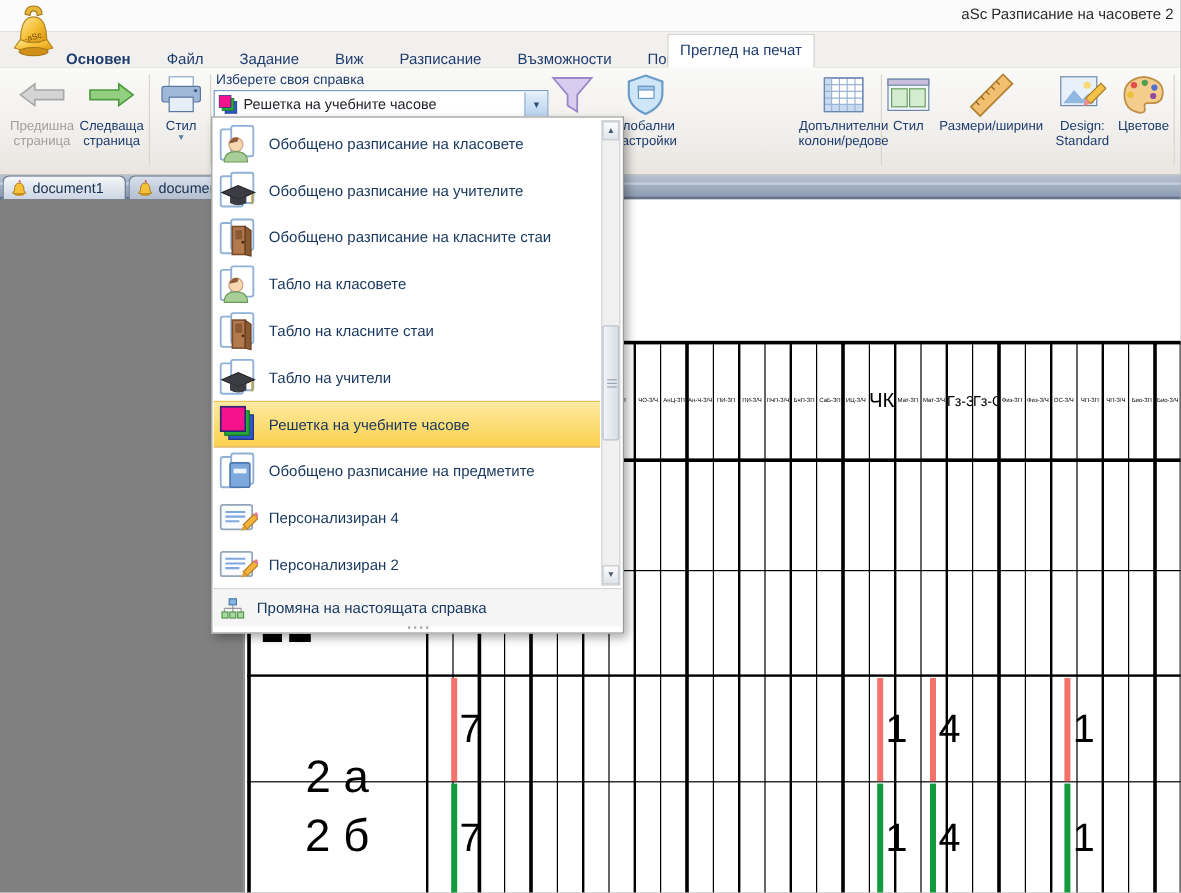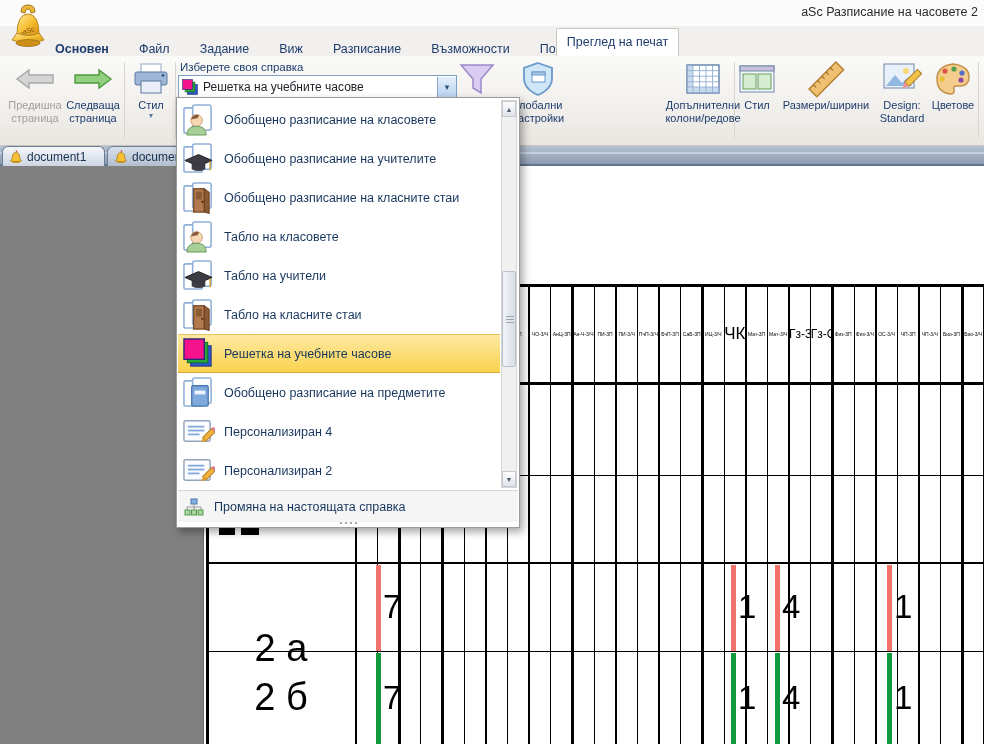--- a/index.html
+++ b/index.html
@@ -404,36 +404,36 @@
               <circle cx="15" cy="18" r="6" fill="#f6d7b2" stroke="#caa078"></circle>
               <path d="M9.4 17 a6 6 0 0 1 8-4.6 l-1 3 z" fill="#8a5a3a"></path>
               <path d="M5 33 Q5 24 15 24 Q25 24 25 33 Z" fill="#a8cf98" stroke="#6a9a58"></path>
             </svg></span>
           <span class="dd-tx">Табло на класовете</span>
         </div>
         <div class="dd-item">
           <span class="dd-ic"><svg viewBox="0 0 34 34" width="33" height="33">
               <rect x="2" y="5" width="19" height="26" rx="2" fill="#fff" stroke="#8fb0d8" stroke-width="1.6"></rect>
               <rect x="11" y="2" width="19" height="26" rx="2" fill="#fff" stroke="#8fb0d8" stroke-width="1.6"></rect>
-              <polygon points="3,19 17,13 31,19 17,25" fill="#3c3c44" stroke="#222"></polygon>
-              <path d="M10 22 v6 q7 4 14 0 v-6 l-7 3 z" fill="#3c3c44"></path>
-              <line x1="29" y1="20" x2="29" y2="29" stroke="#c8a030" stroke-width="1.5"></line>
-            </svg></span>
-          <span class="dd-tx">Табло на учители</span>
-        </div>
-        <div class="dd-item">
-          <span class="dd-ic"><svg viewBox="0 0 34 34" width="33" height="33">
-              <rect x="2" y="5" width="19" height="26" rx="2" fill="#fff" stroke="#8fb0d8" stroke-width="1.6"></rect>
-              <rect x="11" y="2" width="19" height="26" rx="2" fill="#fff" stroke="#8fb0d8" stroke-width="1.6"></rect>
               <rect x="12" y="8" width="11" height="24" fill="#b27a4e" stroke="#7a4e2a" stroke-width="1.4"></rect>
               <rect x="14.5" y="11" width="6" height="8" fill="#8a5a34"></rect>
               <circle cx="21" cy="21.5" r="1.2" fill="#4a2e14"></circle>
               <path d="M23 8 l5 3.5 v22 l-5 -1.5 z" fill="#8a5a34" stroke="#6a3e20"></path>
             </svg></span>
           <span class="dd-tx">Табло на класните стаи</span>
+        </div>
+        <div class="dd-item">
+          <span class="dd-ic"><svg viewBox="0 0 34 34" width="33" height="33">
+              <rect x="2" y="5" width="19" height="26" rx="2" fill="#fff" stroke="#8fb0d8" stroke-width="1.6"></rect>
+              <rect x="11" y="2" width="19" height="26" rx="2" fill="#fff" stroke="#8fb0d8" stroke-width="1.6"></rect>
+              <polygon points="3,19 17,13 31,19 17,25" fill="#3c3c44" stroke="#222"></polygon>
+              <path d="M10 22 v6 q7 4 14 0 v-6 l-7 3 z" fill="#3c3c44"></path>
+              <line x1="29" y1="20" x2="29" y2="29" stroke="#c8a030" stroke-width="1.5"></line>
+            </svg></span>
+          <span class="dd-tx">Табло на учители</span>
         </div>
         <div class="dd-item sel">
           <span class="dd-ic"><svg viewBox="0 0 34 34" width="33" height="33">
               <rect x="9" y="9" width="21" height="21" fill="#2e58c8" stroke="#1a2e88"></rect>
               <rect x="5.5" y="5.5" width="21" height="21" fill="#28a838" stroke="#147024"></rect>
               <rect x="2" y="2" width="21" height="21" fill="#f5128c" stroke="#28287a" stroke-width="1.4"></rect>
             </svg></span>
           <span class="dd-tx">Решетка на учебните часове</span>
         </div>
         <div class="dd-item">

